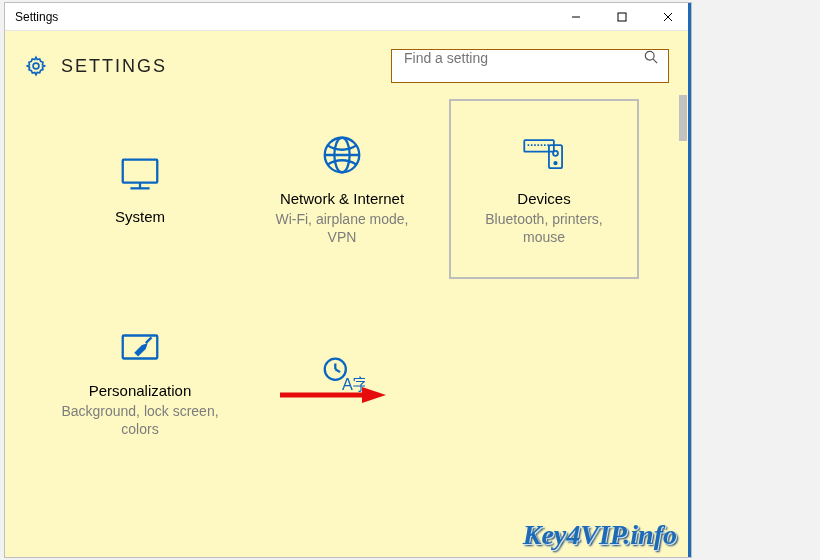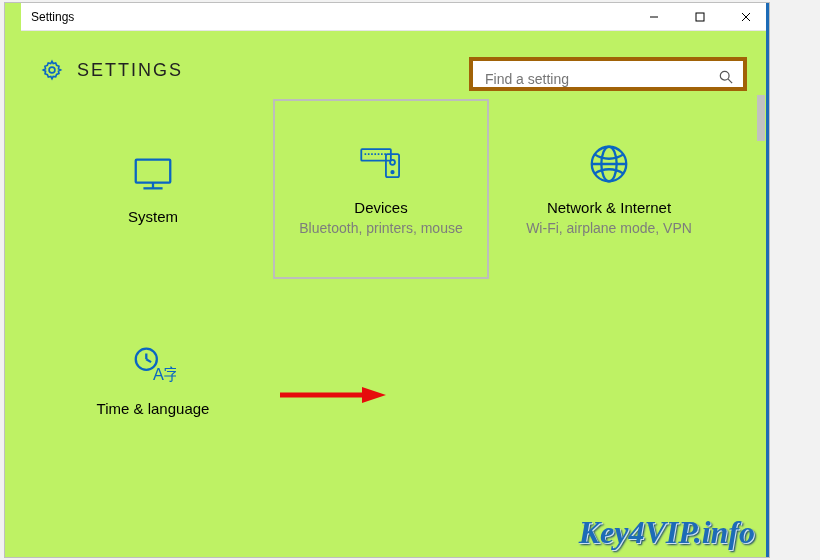--- a/index.html
+++ b/index.html
@@ -7,24 +7,23 @@
       width: 820px;
       height: 560px;
       font-family: "Segoe UI", Tahoma, sans-serif;
       background: #f2f2f2;
       position: relative;
       overflow: hidden;
     }
     .window {
       position: absolute;
       left: 4px; top: 2px;
-      width: 766px; height: 556px;
-      background: #bef264;
+      width: 688px; height: 556px;
+      background: #fef9c3;
       border: 1px solid #bfbfbf;
-      padding-left: 16px;
     }
     .titlebar {
       height: 28px;
       display: flex;
       align-items: center;
       justify-content: space-between;
       padding: 0 0 0 10px;
       background: #fff;
       border-bottom: 1px solid #e6e6e6;
     }
@@ -39,25 +38,24 @@
       display: flex;
       align-items: center;
       justify-content: space-between;
       padding: 18px 22px 10px 20px;
     }
     .header-left { display: flex; align-items: center; gap: 14px; }
     .gear { width: 22px; height: 22px; color: #0a66c2; display: inline-flex; }
     .header-title { font-size: 18px; letter-spacing: 2px; font-weight: 400; color: #222; }
     .searchbox {
       width: 278px; height: 34px;
-      border: 4px solid #a16207;
-      display: flex; align-items: flex-end;
+      border: 1px solid #a16207;
+      display: flex; align-items: flex-start;
       padding: 0 10px 0 12px;
       background: #fff;
-      margin-top: 8px;
     }
     .searchbox input {
       border: none; outline: none; flex: 1; font-size: 14px; color: #666; background: transparent;
     }
     .search-icon { color: #555; font-size: 14px; }
     .grid-area {
       position: absolute;
       top: 96px; left: 0; right: 12px; bottom: 0;
       overflow: auto;
       padding: 0 40px 60px 40px;
@@ -85,21 +83,21 @@
     }
     .arrow {
       position: absolute;
       left: 273px; top: 382px;
       width: 110px; height: 20px;
       pointer-events: none;
     }
     .watermark {
       position: absolute; right: 14px; bottom: 6px;
       font-family: Georgia, 'Times New Roman', serif;
-      font-style: italic; font-weight: 700; font-size: 32px;
+      font-style: italic; font-weight: 700; font-size: 28px;
       color: #1d6bb6;
       text-shadow: 1px 1px 0 #cde1f3, 2px 2px 2px #14416a;
     }
     .blue-edge {
       position: absolute; top: 0; right: 0; width: 3px; height: 100%;
       background: #1d6bb6;
     }
   </style>
 </head>
 <body>
@@ -155,59 +153,69 @@
       <div class="icon">
         <svg viewBox="0 0 48 48" fill="none" stroke="currentColor" stroke-width="2.4">
             <rect x="6" y="10" width="36" height="24" rx="1"></rect>
             <line x1="14" y1="40" x2="34" y2="40"></line>
             <line x1="24" y1="34" x2="24" y2="40"></line>
           </svg>
       </div>
       <div class="tile-title">System</div>
     </div>
 
+    <div class="tile">
+      <div class="icon">
+        <svg viewBox="0 0 48 48" fill="none" stroke="currentColor" stroke-width="2.4">
+          <circle cx="24" cy="24" r="18"></circle>
+          <ellipse cx="24" cy="24" rx="8" ry="18"></ellipse>
+          <line x1="6" y1="24" x2="42" y2="24"></line>
+          <path d="M9 14c9 6 21 6 30 0M9 34c9-6 21-6 30 0"></path>
+        </svg>
+      </div>
+      <div class="tile-title">Network &amp; Internet</div>
+      <div class="tile-desc">Wi-Fi, airplane mode, VPN</div>
+    </div>
+
     <div class="tile selected">
       <div class="icon">
         <svg viewBox="0 0 56 48" fill="none" stroke="currentColor" stroke-width="2.2">
           <rect x="4" y="6" width="36" height="14" rx="1"></rect>
           <line x1="8" y1="12" x2="36" y2="12" stroke-dasharray="2 2"></line>
           <rect x="34" y="12" width="16" height="28" rx="2"></rect>
           <circle cx="42" cy="22" r="3"></circle>
           <circle cx="42" cy="34" r="1.5" fill="currentColor"></circle>
         </svg>
       </div>
       <div class="tile-title">Devices</div>
       <div class="tile-desc">Bluetooth, printers, mouse</div>
     </div>
 
     <div class="tile">
       <div class="icon">
         <svg viewBox="0 0 48 48" fill="none" stroke="currentColor" stroke-width="2.4">
-          <circle cx="24" cy="24" r="18"></circle>
-          <ellipse cx="24" cy="24" rx="8" ry="18"></ellipse>
-          <line x1="6" y1="24" x2="42" y2="24"></line>
-          <path d="M9 14c9 6 21 6 30 0M9 34c9-6 21-6 30 0"></path>
-        </svg>
-      </div>
-      <div class="tile-title">Network &amp; Internet</div>
-      <div class="tile-desc">Wi-Fi, airplane mode, VPN</div>
-    </div>
-
+          <rect x="6" y="12" width="36" height="24" rx="1"></rect>
+          <path d="M18 30l8-8 6-2-2 6-8 8" fill="currentColor" stroke="none"></path>
+          <line x1="30" y1="20" x2="36" y2="14"></line>
+        </svg>
+      </div>
+      <div class="tile-title">Personalization</div>
+      <div class="tile-desc">Background, lock screen, colors</div>
+    </div>
 
 
     <div class="tile">
       <div class="icon">
         <svg viewBox="0 0 48 48" fill="none" stroke="currentColor" stroke-width="2.4">
           <circle cx="17" cy="18" r="11"></circle>
           <line x1="17" y1="12" x2="17" y2="18"></line>
           <line x1="17" y1="18" x2="22" y2="21"></line>
           <text x="24" y="40" font-size="17" font-family="sans-serif" fill="currentColor" stroke="none">A字</text>
         </svg>
       </div>
-      <div class="tile-title">Time &amp; language</div>
     </div>
 
   </div>
 
   <div class="scroll-thin">
     <div class="thumb"></div>
   </div>
 
   <div class="arrow">
     <svg width="110" height="20">

